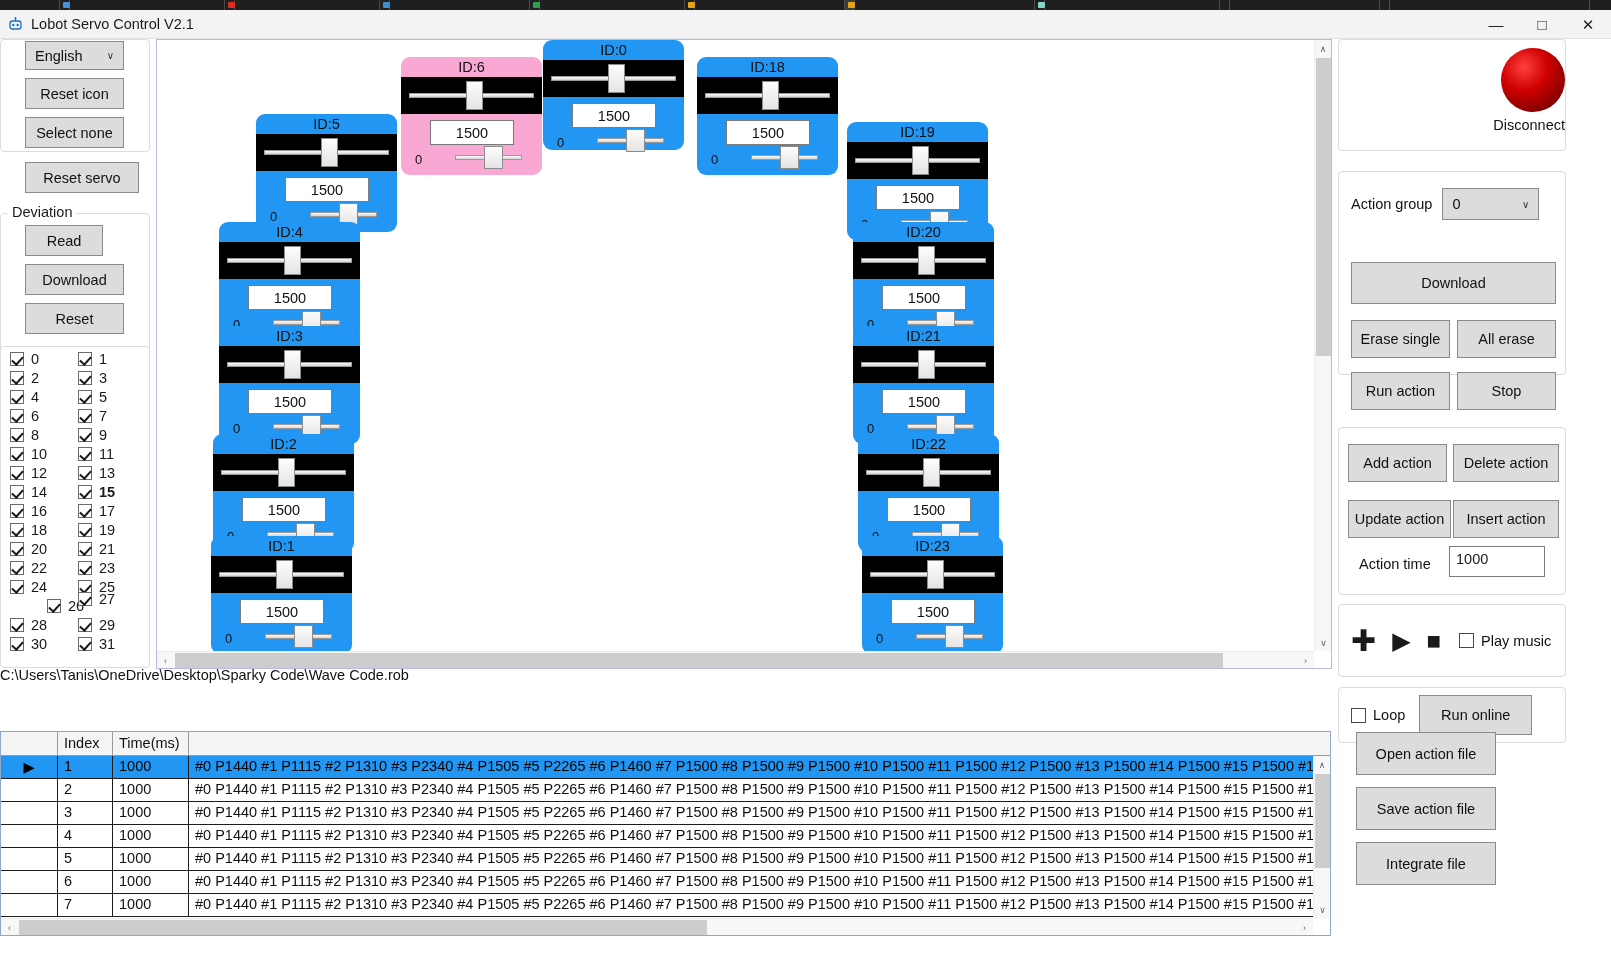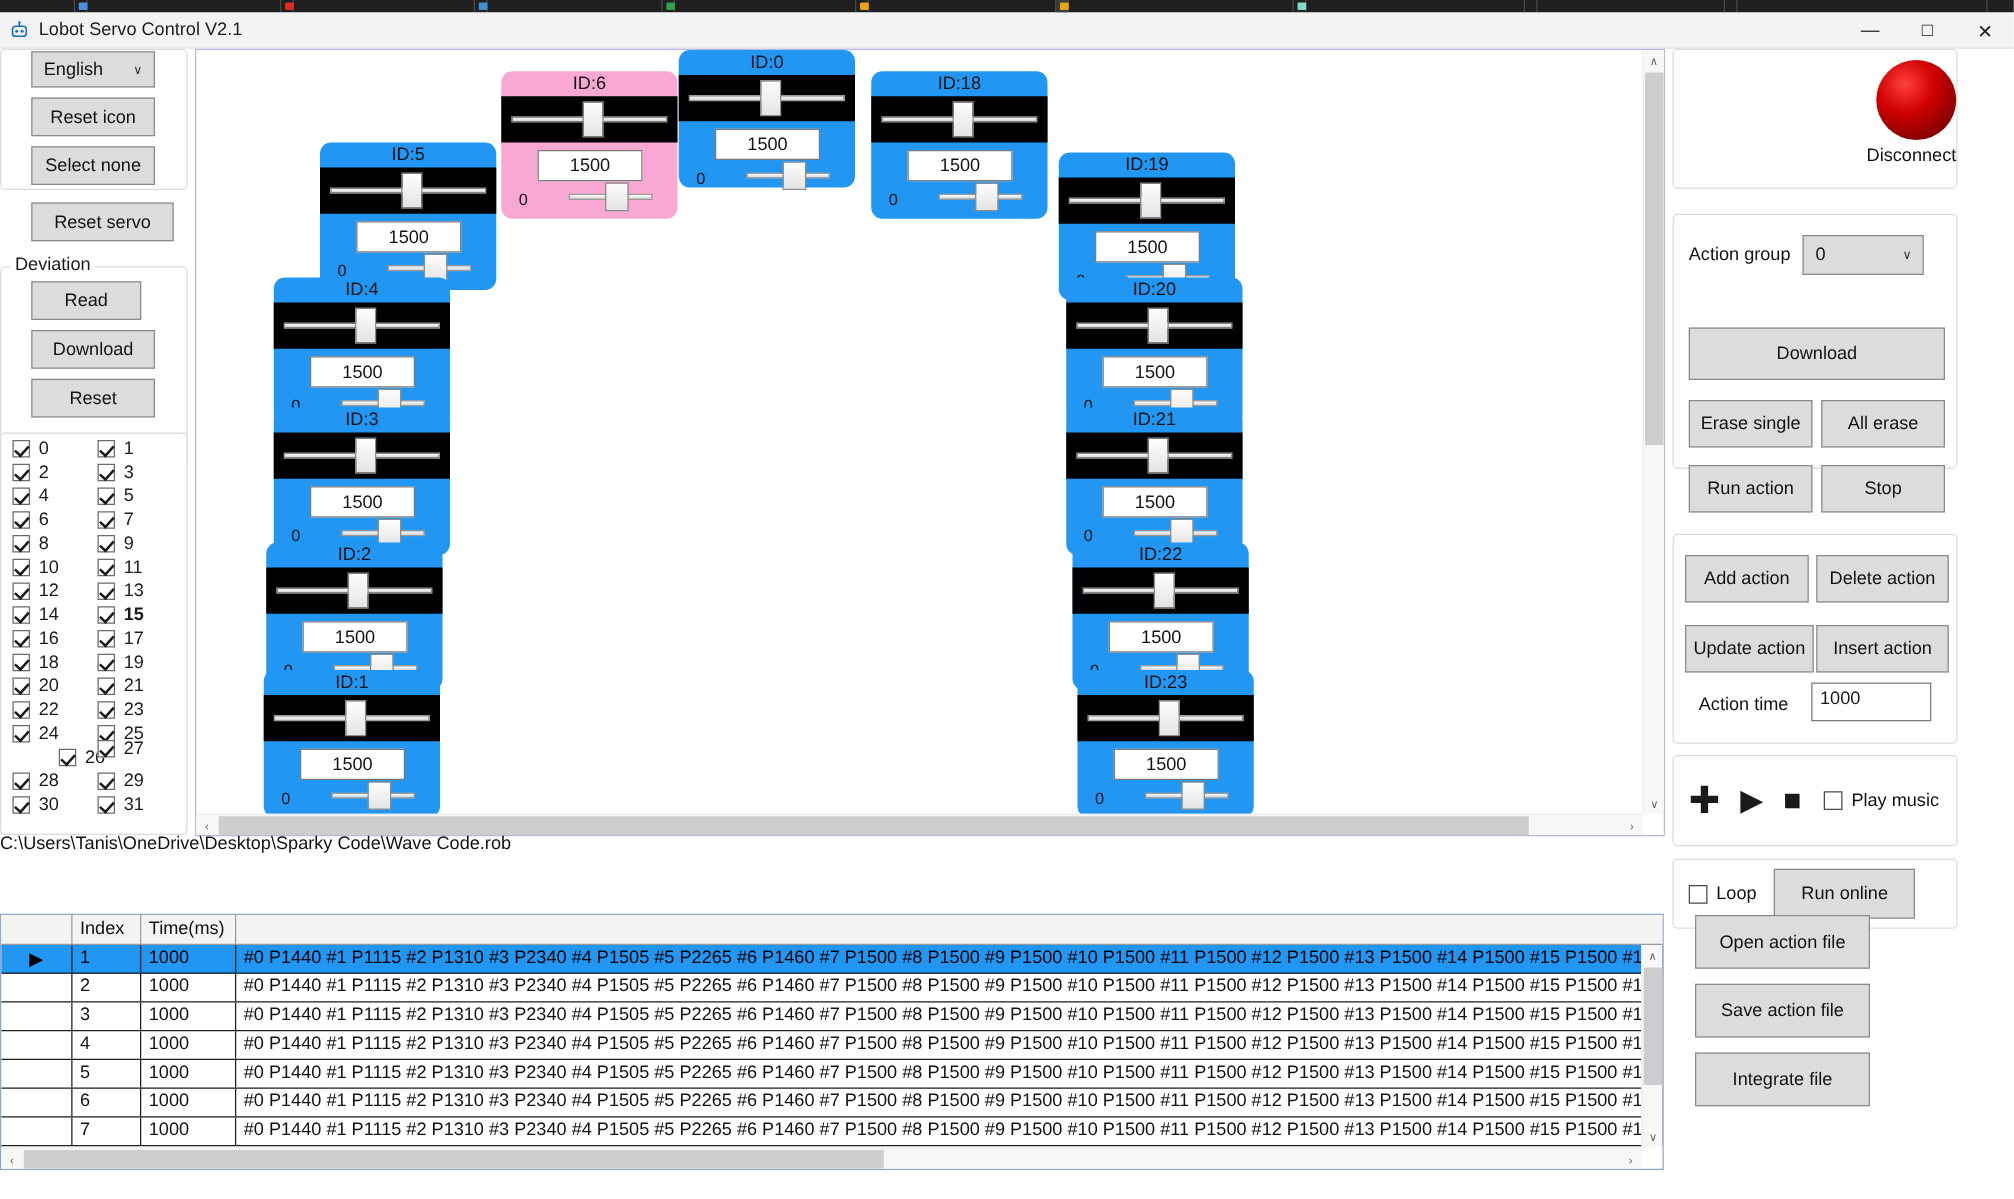--- a/index.html
+++ b/index.html
@@ -149,21 +149,21 @@
     <span class="cv">English</span>
     <span class="ca">∨</span>
   </div>
   <div class="btn" style="position:absolute; left:25px; top:39px; width:99px; height:31px;">Reset icon</div>
   <div class="btn" style="position:absolute; left:25px; top:78px; width:99px; height:31px;">Select none</div>
 
   <div class="btn" style="position:absolute; left:25px; top:123px; width:114px; height:31px;">Reset servo</div>
 
   <div class="grp" style="left:0px; top:174px; width:150px; height:160px;"></div>
   <div class="legend" style="left:8px; top:165px;">Deviation</div>
-  <div class="btn" style="position:absolute; left:25px; top:186px; width:88px; height:31px;">Read</div>
+  <div class="btn" style="position:absolute; left:25px; top:186px; width:78px; height:31px;">Read</div>
   <div class="btn" style="position:absolute; left:25px; top:225px; width:99px; height:31px;">Download</div>
   <div class="btn" style="position:absolute; left:25px; top:264px; width:99px; height:31px;">Reset</div>
 
   <div class="grp" style="left:0px; top:307px; width:150px; height:322px;"></div>
   <div id="cbhost">
       <div class="cbrow" style="left: 10px; top: 312px;">
         <span class="cbx on"></span>
         <span>0</span>
       </div>
       <div class="cbrow" style="left: 78px; top: 312px;">

